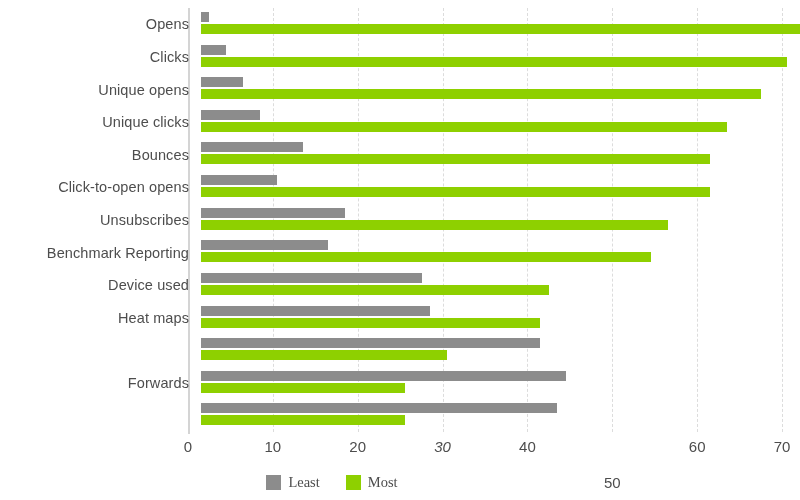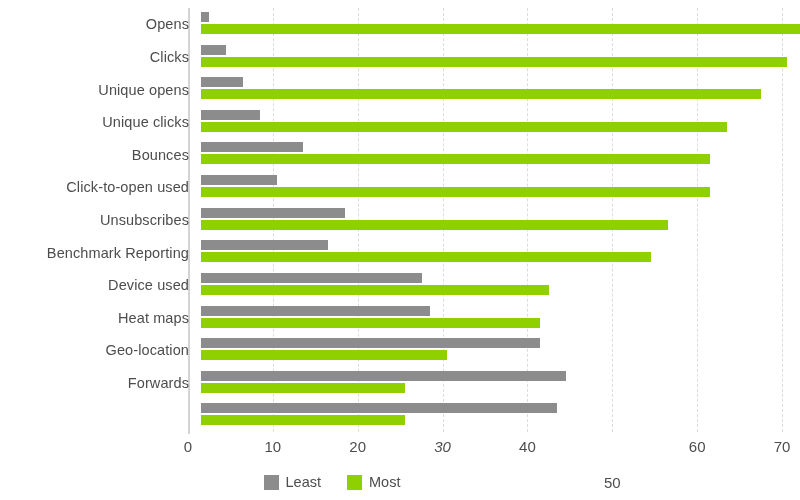--- a/index.html
+++ b/index.html
@@ -113,20 +113,21 @@
   
   .legend {
     position: absolute;
     left: 0;
     top: 474px;
     width: 664px;
     display: flex;
     justify-content: center;
     align-items: center;
     gap: 26px;
+    font-family: Liberation Serif, serif;
   }
   .legend-item {
     display: flex;
     align-items: center;
     gap: 7px;
   }
   .legend-swatch {
     width: 15px;
     height: 15px;
     display: inline-block;
@@ -186,21 +187,21 @@
         </div>
       </div>
       <div class="row" style="top: 130.462px; height: 32.6154px;">
         <div class="cat-label">Bounces</div>
         <div class="bar-wrap">
           <div class="bar least" title="Least: 12" style="width: 101.829px; background: rgb(140, 140, 140);"></div>
           <div class="bar most" title="Most: 60" style="width: 509.143px; background: rgb(142, 208, 0);"></div>
         </div>
       </div>
       <div class="row" style="top: 163.077px; height: 32.6154px;">
-        <div class="cat-label">Click-to-open used</div>
+        <div class="cat-label">Click-to-open opens</div>
         <div class="bar-wrap">
           <div class="bar least" title="Least: 9" style="width: 76.3714px; background: rgb(140, 140, 140);"></div>
           <div class="bar most" title="Most: 60" style="width: 509.143px; background: rgb(142, 208, 0);"></div>
         </div>
       </div>
       <div class="row" style="top: 195.692px; height: 32.6154px;">
         <div class="cat-label">Unsubscribes</div>
         <div class="bar-wrap">
           <div class="bar least" title="Least: 17" style="width: 144.257px; background: rgb(140, 140, 140);"></div>
           <div class="bar most" title="Most: 55" style="width: 466.714px; background: rgb(142, 208, 0);"></div>
@@ -221,21 +222,20 @@
         </div>
       </div>
       <div class="row" style="top: 293.538px; height: 32.6154px;">
         <div class="cat-label">Heat maps</div>
         <div class="bar-wrap">
           <div class="bar least" title="Least: 27" style="width: 229.114px; background: rgb(140, 140, 140);"></div>
           <div class="bar most" title="Most: 40" style="width: 339.429px; background: rgb(142, 208, 0);"></div>
         </div>
       </div>
       <div class="row" style="top: 326.154px; height: 32.6154px;">
-        <div class="cat-label">Geo-location</div>
         <div class="bar-wrap">
           <div class="bar least" title="Least: 40" style="width: 339.429px; background: rgb(140, 140, 140);"></div>
           <div class="bar most" title="Most: 29" style="width: 246.086px; background: rgb(142, 208, 0);"></div>
         </div>
       </div>
       <div class="row" style="top: 358.769px; height: 32.6154px;">
         <div class="cat-label">Forwards</div>
         <div class="bar-wrap">
           <div class="bar least" title="Least: 43" style="width: 364.886px; background: rgb(140, 140, 140);"></div>
           <div class="bar most" title="Most: 24" style="width: 203.657px; background: rgb(142, 208, 0);"></div>

